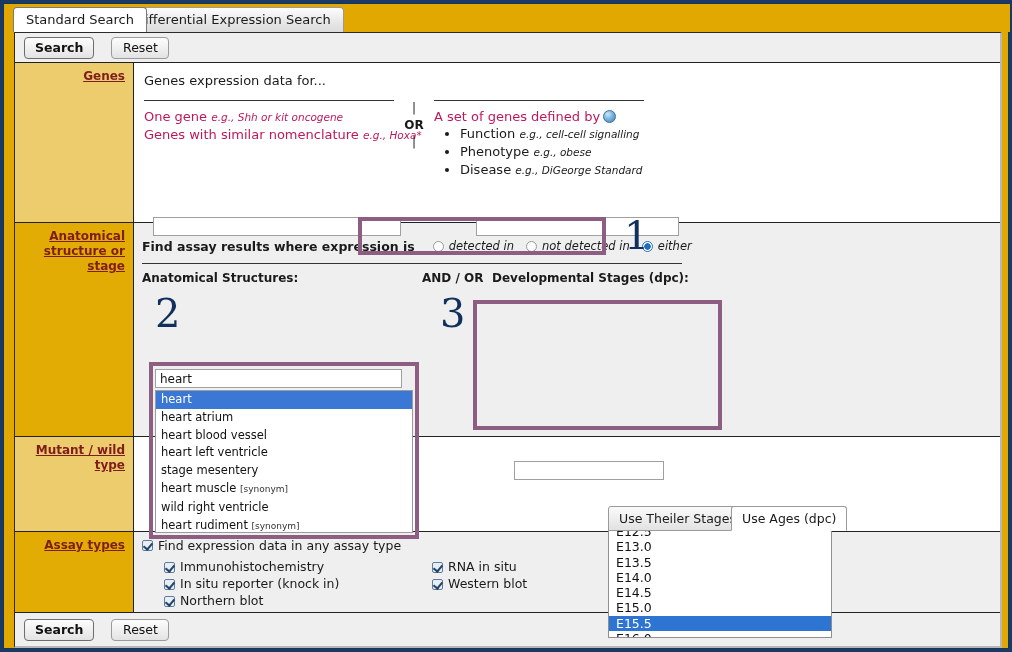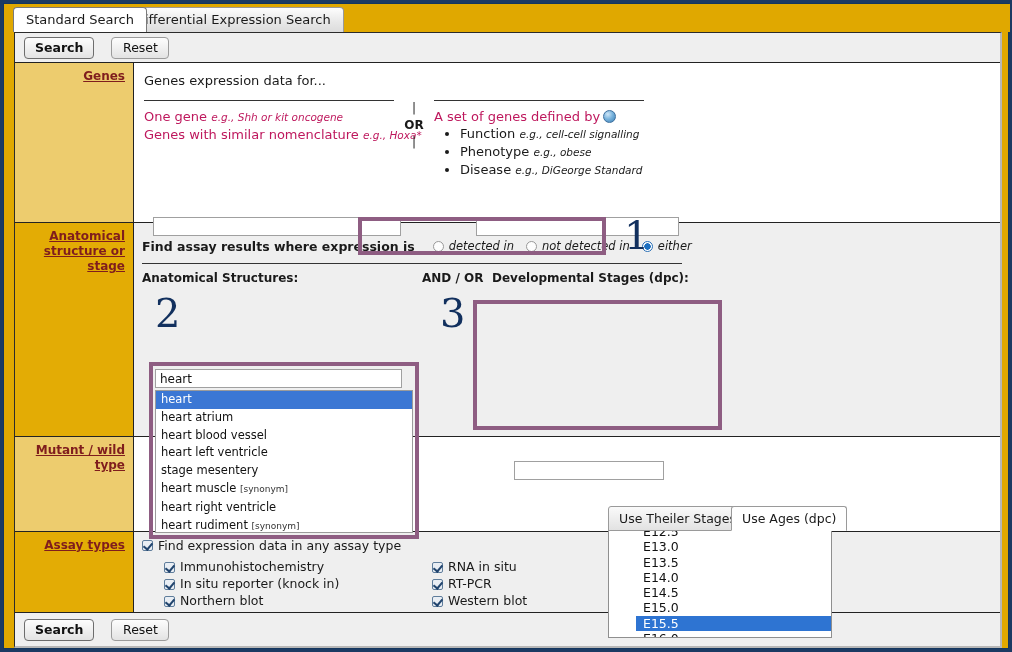--- a/index.html
+++ b/index.html
@@ -229,21 +229,20 @@
   }
   .stab.off { left: 4px; background: linear-gradient(to bottom,#fafafa,#e2e2e2); z-index: 2; }
   .stab.on  { left: 127px; background: #ffffff; border-bottom-color: #ffffff; z-index: 3; }
   #stage-list {
     position: absolute; left: 4px; top: 24px;
     width: 224px; height: 108px;
     background: #ffffff;
     border: 1px solid #8f8f8f;
     overflow: hidden;
     z-index: 1;
-    padding-left: 27px;
   }
   #stage-scroller { position: relative; top: -7px; }
   .stage-item {
     padding-left: 7px;
     font-size: 12.5px;
     line-height: 15.3px;
     color: #111;
     cursor: pointer;
   }
   .stage-item.sel { background: #2e74d2; color: #ffffff; }
@@ -433,24 +432,20 @@
                 <span>Nuclease S1</span>
               </div>
             </div>
             <div class="assay-col">
               <div class="cbrow">
                 <span class="cb on"></span>
                 <span>RNA in situ</span>
               </div>
               <div class="cbrow">
                 <span class="cb on"></span>
-                <span>RT-PCR</span>
-              </div>
-              <div class="cbrow">
-                <span class="cb on"></span>
                 <span>Western blot</span>
               </div>
             </div>
           </div>
         </div>
       </div>
 
       <div class="toolbar bottom">
         <span class="btn primary">Search</span>
         <span class="btn">Reset</span>
@@ -475,21 +470,21 @@
           <span>heart left ventricle</span>
         </div>
         <div class="ac-item">
           <span>stage mesentery</span>
         </div>
         <div class="ac-item">
           <span>heart muscle</span>
           <span class="ac-syn">[synonym]</span>
         </div>
         <div class="ac-item">
-          <span>heart right ventricle</span>
+          <span>wild right ventricle</span>
         </div>
         <div class="ac-item">
           <span>heart rudiment</span>
           <span class="ac-syn">[synonym]</span>
         </div>
 
       </div>
 
       <div class="callout" style="left:343px; top:184px; width:248px; height:38px;"></div>
       <div class="callout" style="left:134px; top:329px; width:270px; height:177px; z-index:40;"></div>

